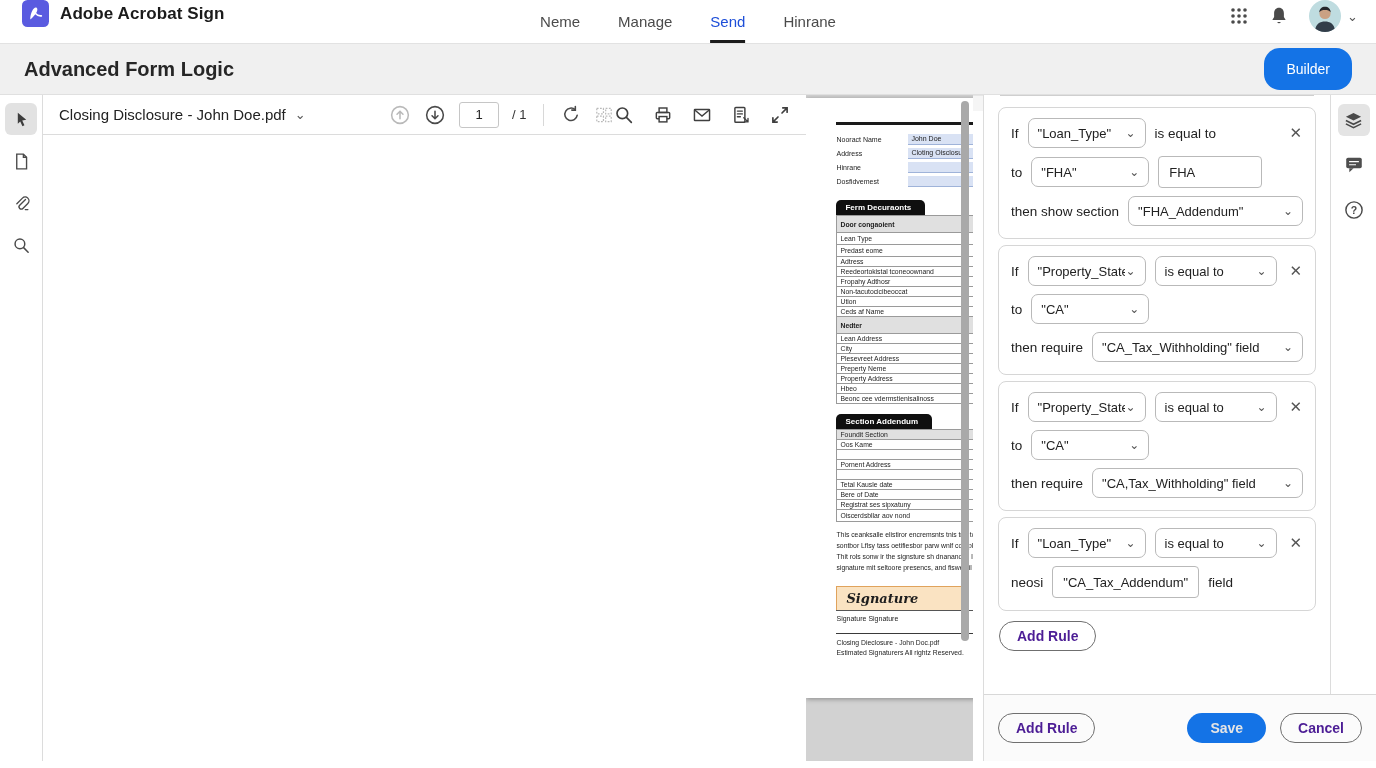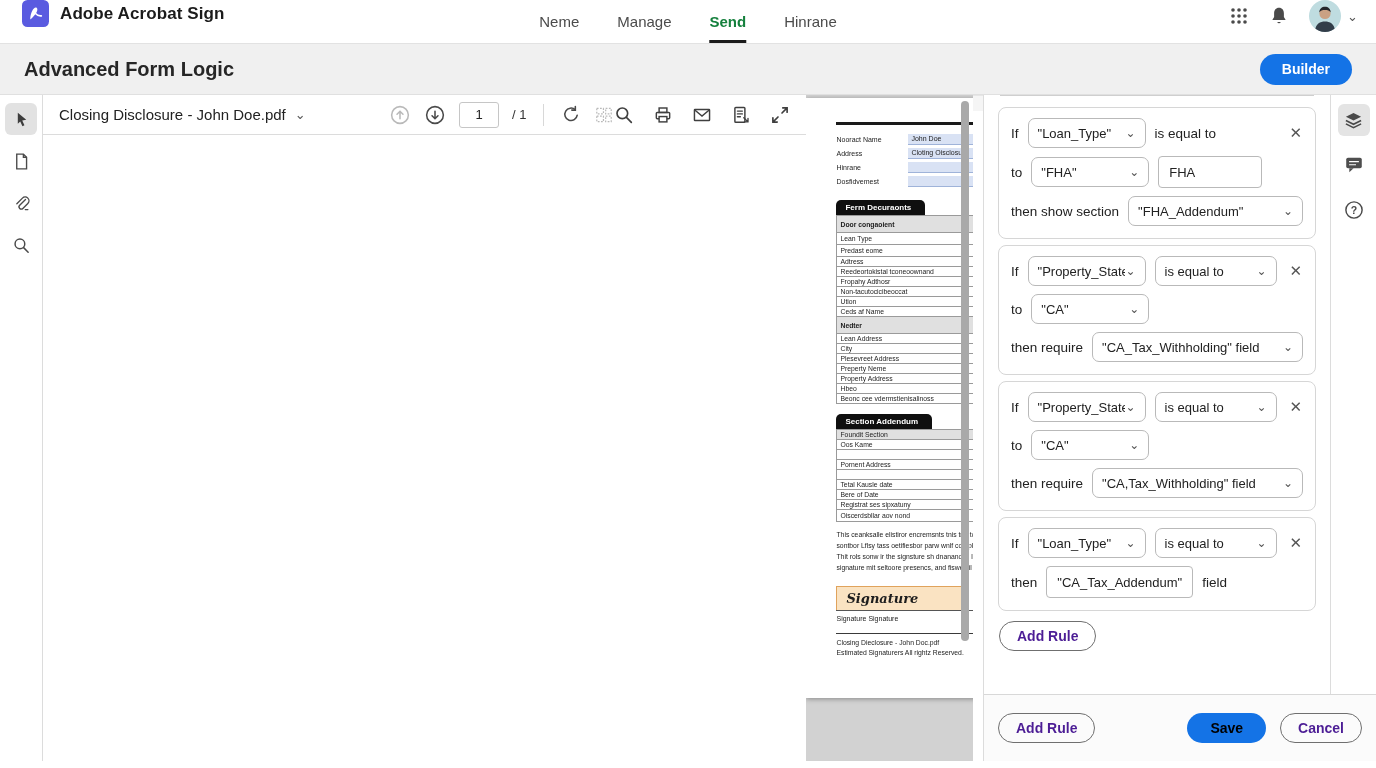--- a/index.html
+++ b/index.html
@@ -9,33 +9,33 @@
   
   .topnav { height:44px; background:#fff; border-bottom:1px solid #e2e2e2;
             display:flex; align-items:flex-start; position:relative; }
   .brand { display:flex; align-items:center; gap:11px; padding-left:22px; }
   .brand-logo { width:27px; height:27px; flex-shrink:0; }
   .brand-name { font-size:17px; font-weight:700; color:#1b1b1b; letter-spacing:.1px; }
   .nav-center { position:absolute; left:50%; transform:translateX(-50%); height:100%;
                 display:flex; gap:38px; }
   .nav-item { display:flex; align-items:center; font-size:15px; color:#4b4b4b;
               border-bottom:3px solid transparent; padding-top:3px; cursor:pointer; }
-  .nav-item.active { color:#15803d; font-weight:700; border-bottom-color:#1b1b1b; }
+  .nav-item.active { color:#1d4ed8; font-weight:400; border-bottom-color:#1b1b1b; }
   .nav-right { margin-left:auto; display:flex; align-items:center; gap:20px; padding-right:18px; }
   .icon-btn { display:flex; align-items:center; justify-content:center; cursor:pointer; }
   .avatar-wrap { display:flex; align-items:center; gap:6px; cursor:pointer; }
   .chev { font-size:13px; color:#555; line-height:1; }
 
   
   .subheader { height:51px; background:#f0f0f0; border-bottom:1px solid #e0e0e0;
                display:flex; align-items:center; padding:0 24px;gap:16px; }
   .subheader-title { font-size:20px; font-weight:700; color:#262626; }
   .builder-btn { margin-left:auto; background:#1473e6; color:#fff; border:none;
-                 border-radius:16px; height:31px; padding:0 22px; font-size:14px;
-                 font-weight:700; cursor:pointer; font-family:inherit; }
+                 border-radius:16px; height:42px; padding:0 22px; font-size:14px;
+                 font-weight:400; cursor:pointer; font-family:inherit; }
 
   
   .main { display:flex; height:666px; }
   .tools { width:43px; border-right:1px solid #dcdcdc; display:flex; flex-direction:column;
            align-items:center; padding-top:8px; gap:10px; background:#fff; }
   .tool { width:32px; height:32px; border-radius:6px; display:flex; align-items:center;
           justify-content:center; cursor:pointer; }
   .tool.selected { background:#e2e2e2; }
 
   .viewer { flex:1; min-width:0; display:flex; flex-direction:row; }
@@ -133,21 +133,21 @@
               font-size:14px; font-weight:600; color:#4c1d95; background:transparent;
               cursor:pointer; font-family:inherit; }
   .add-rule-inline { margin:4px 0 0 1px; }
 
   .strip { width:46px; border-left:1px solid #dcdcdc; background:#fff; display:flex;
            flex-direction:column; align-items:center; padding-top:9px; gap:13px; }
   .strip .tool.selected { background:#e4e4e4; }
 
   .right-footer { height:67px; border-top:1px solid #d8d8d8; background:#fbfbfb;
                   display:flex; align-items:center; padding:0 14px; gap:14px; }
-  .save-btn { margin-left:auto; background:#1473e6; border:none; color:#000000;
+  .save-btn { margin-left:auto; background:#1473e6; border:none; color:#e5e5e5;
               border-radius:15px; height:30px; padding:0 23px; font-size:14px;
               font-weight:700; cursor:pointer; font-family:inherit; }
 
   svg { display:block; }
 </style>
 </head>
 <body>
 
 <div class="topnav">
   <div class="brand">
@@ -679,21 +679,21 @@
               <div class="dd w-field">
                 <span>"Loan_Type"</span>
                 <span class="chev">⌄</span>
               </div>
               <div class="dd w-op">
                 <span>is equal to</span>
                 <span class="chev">⌄</span>
               </div>
             </div>
             <div class="rule-row">
-              <span>then</span>
+              <span>neosi</span>
               <div class="input-box">
                 <span>"CA_Tax_Addendum"</span>
               </div>
               <span>field</span>
             </div>
           </div>
 
           <button class="pill-btn add-rule-inline">Add Rule</button>
         </div>
       </div>

